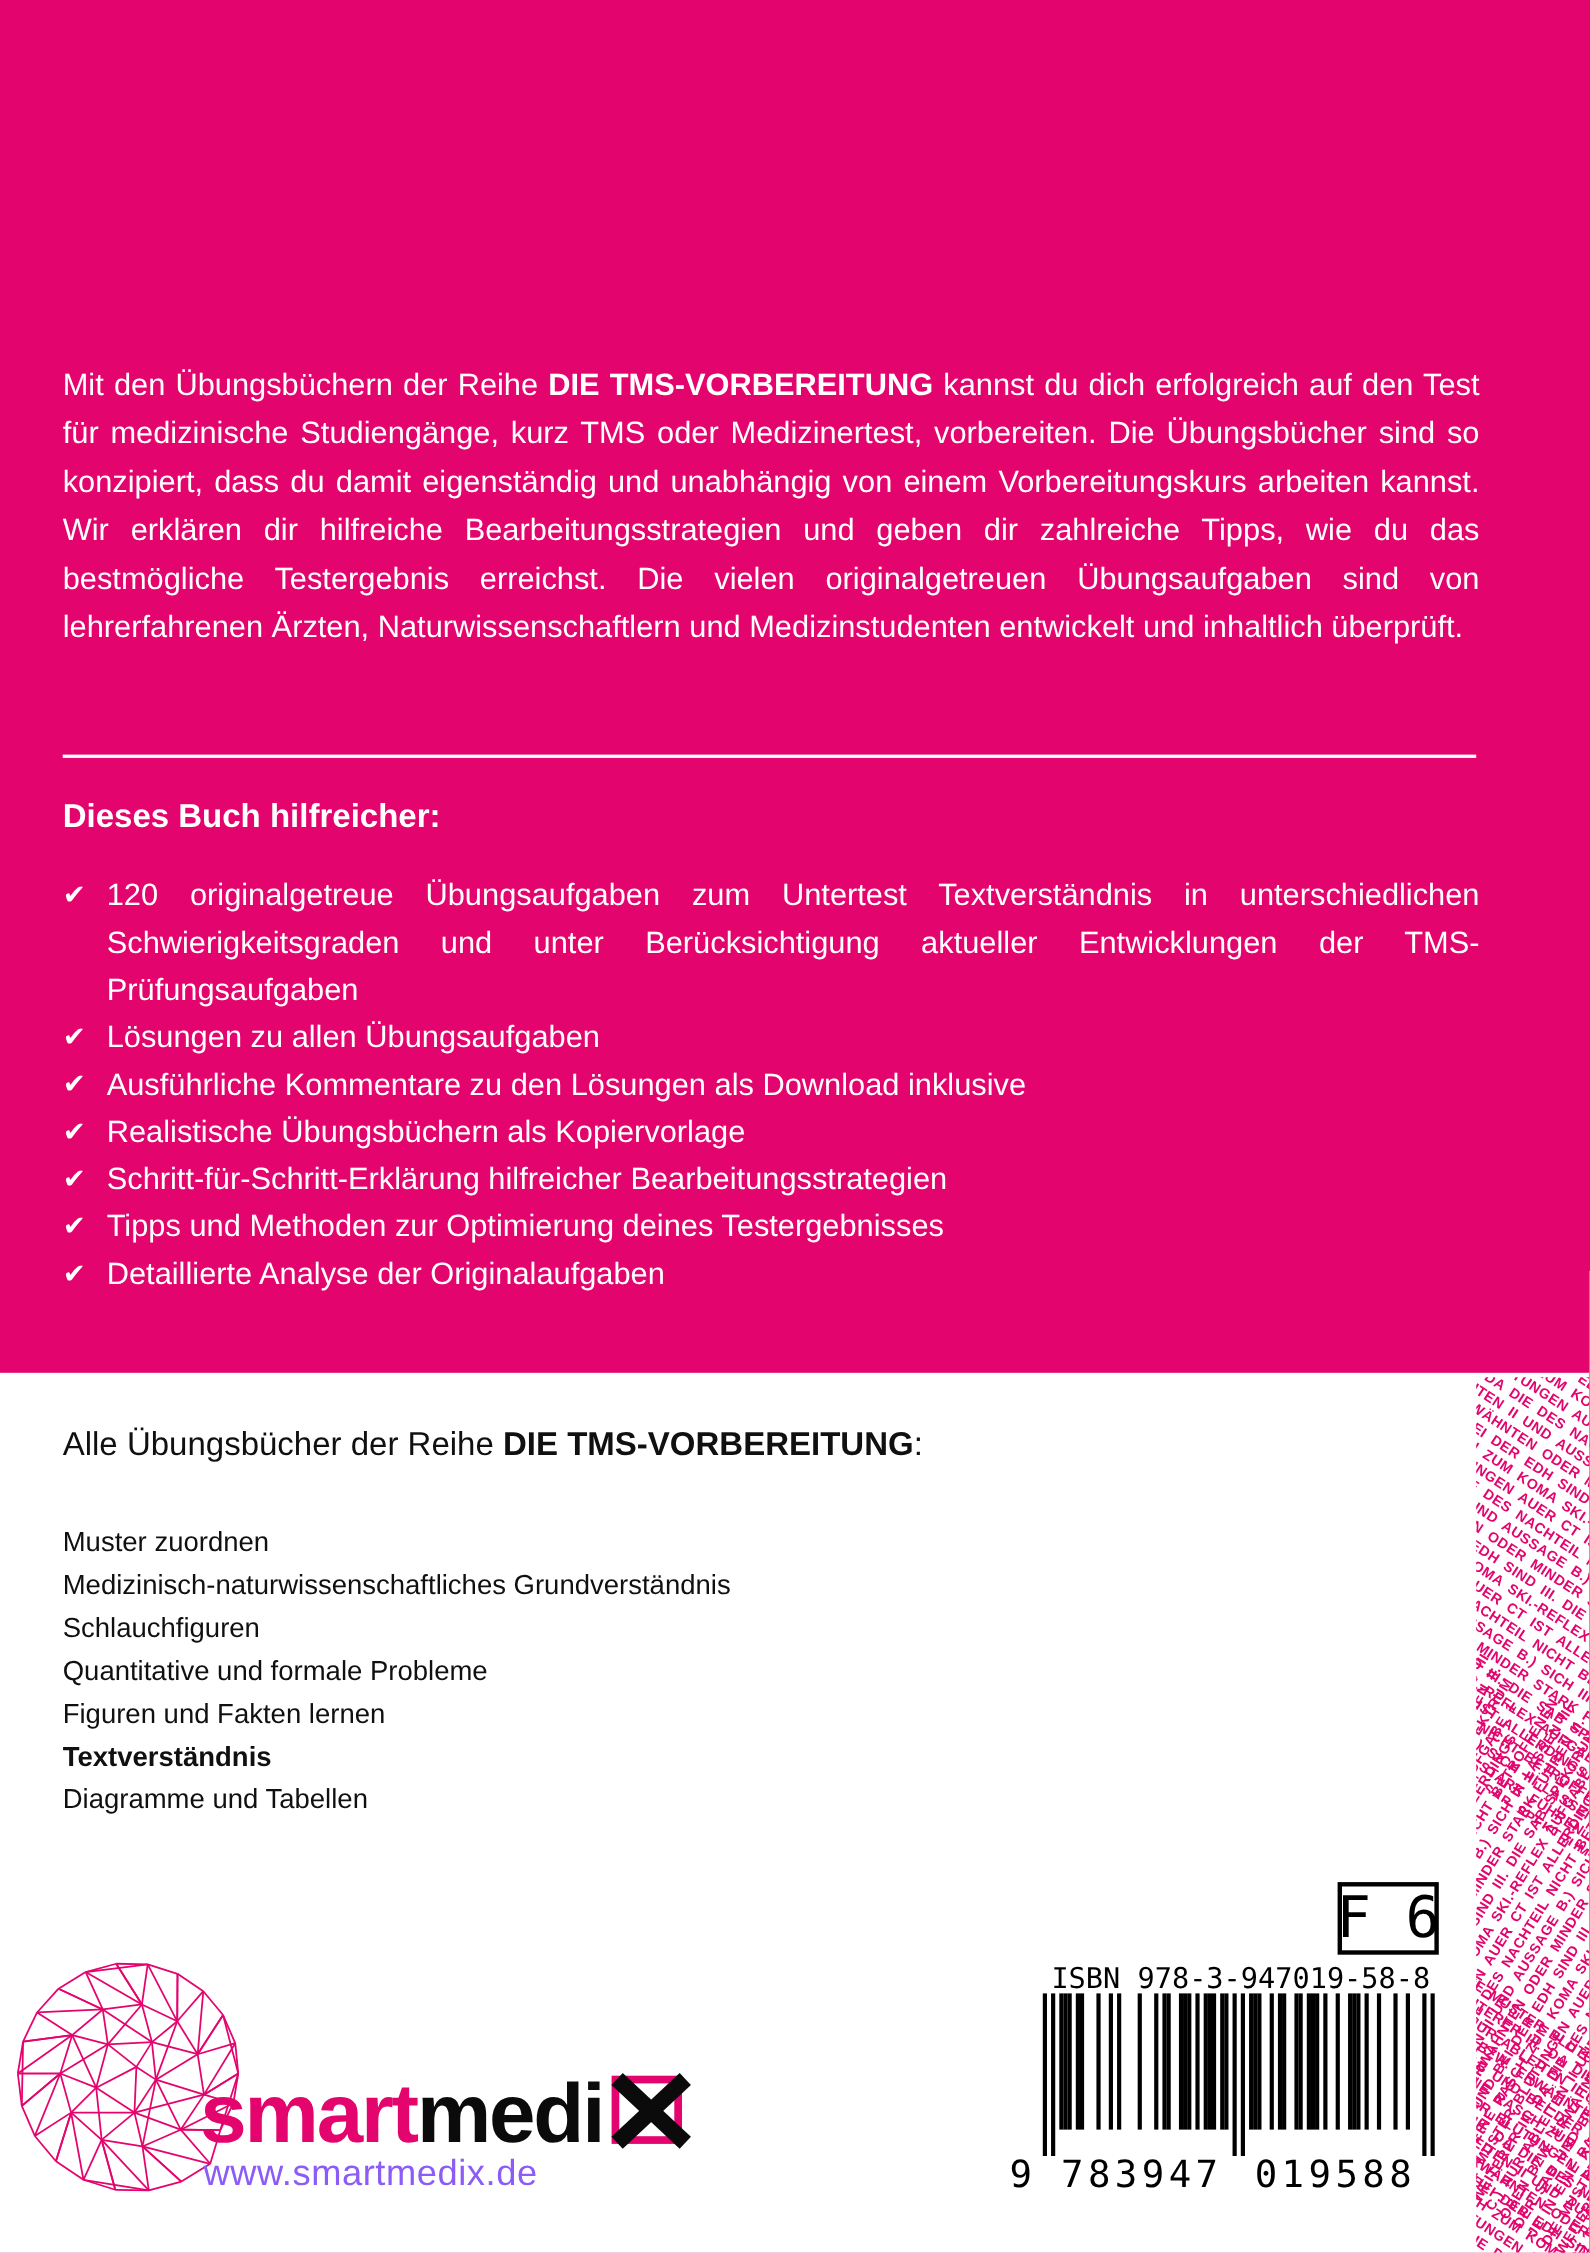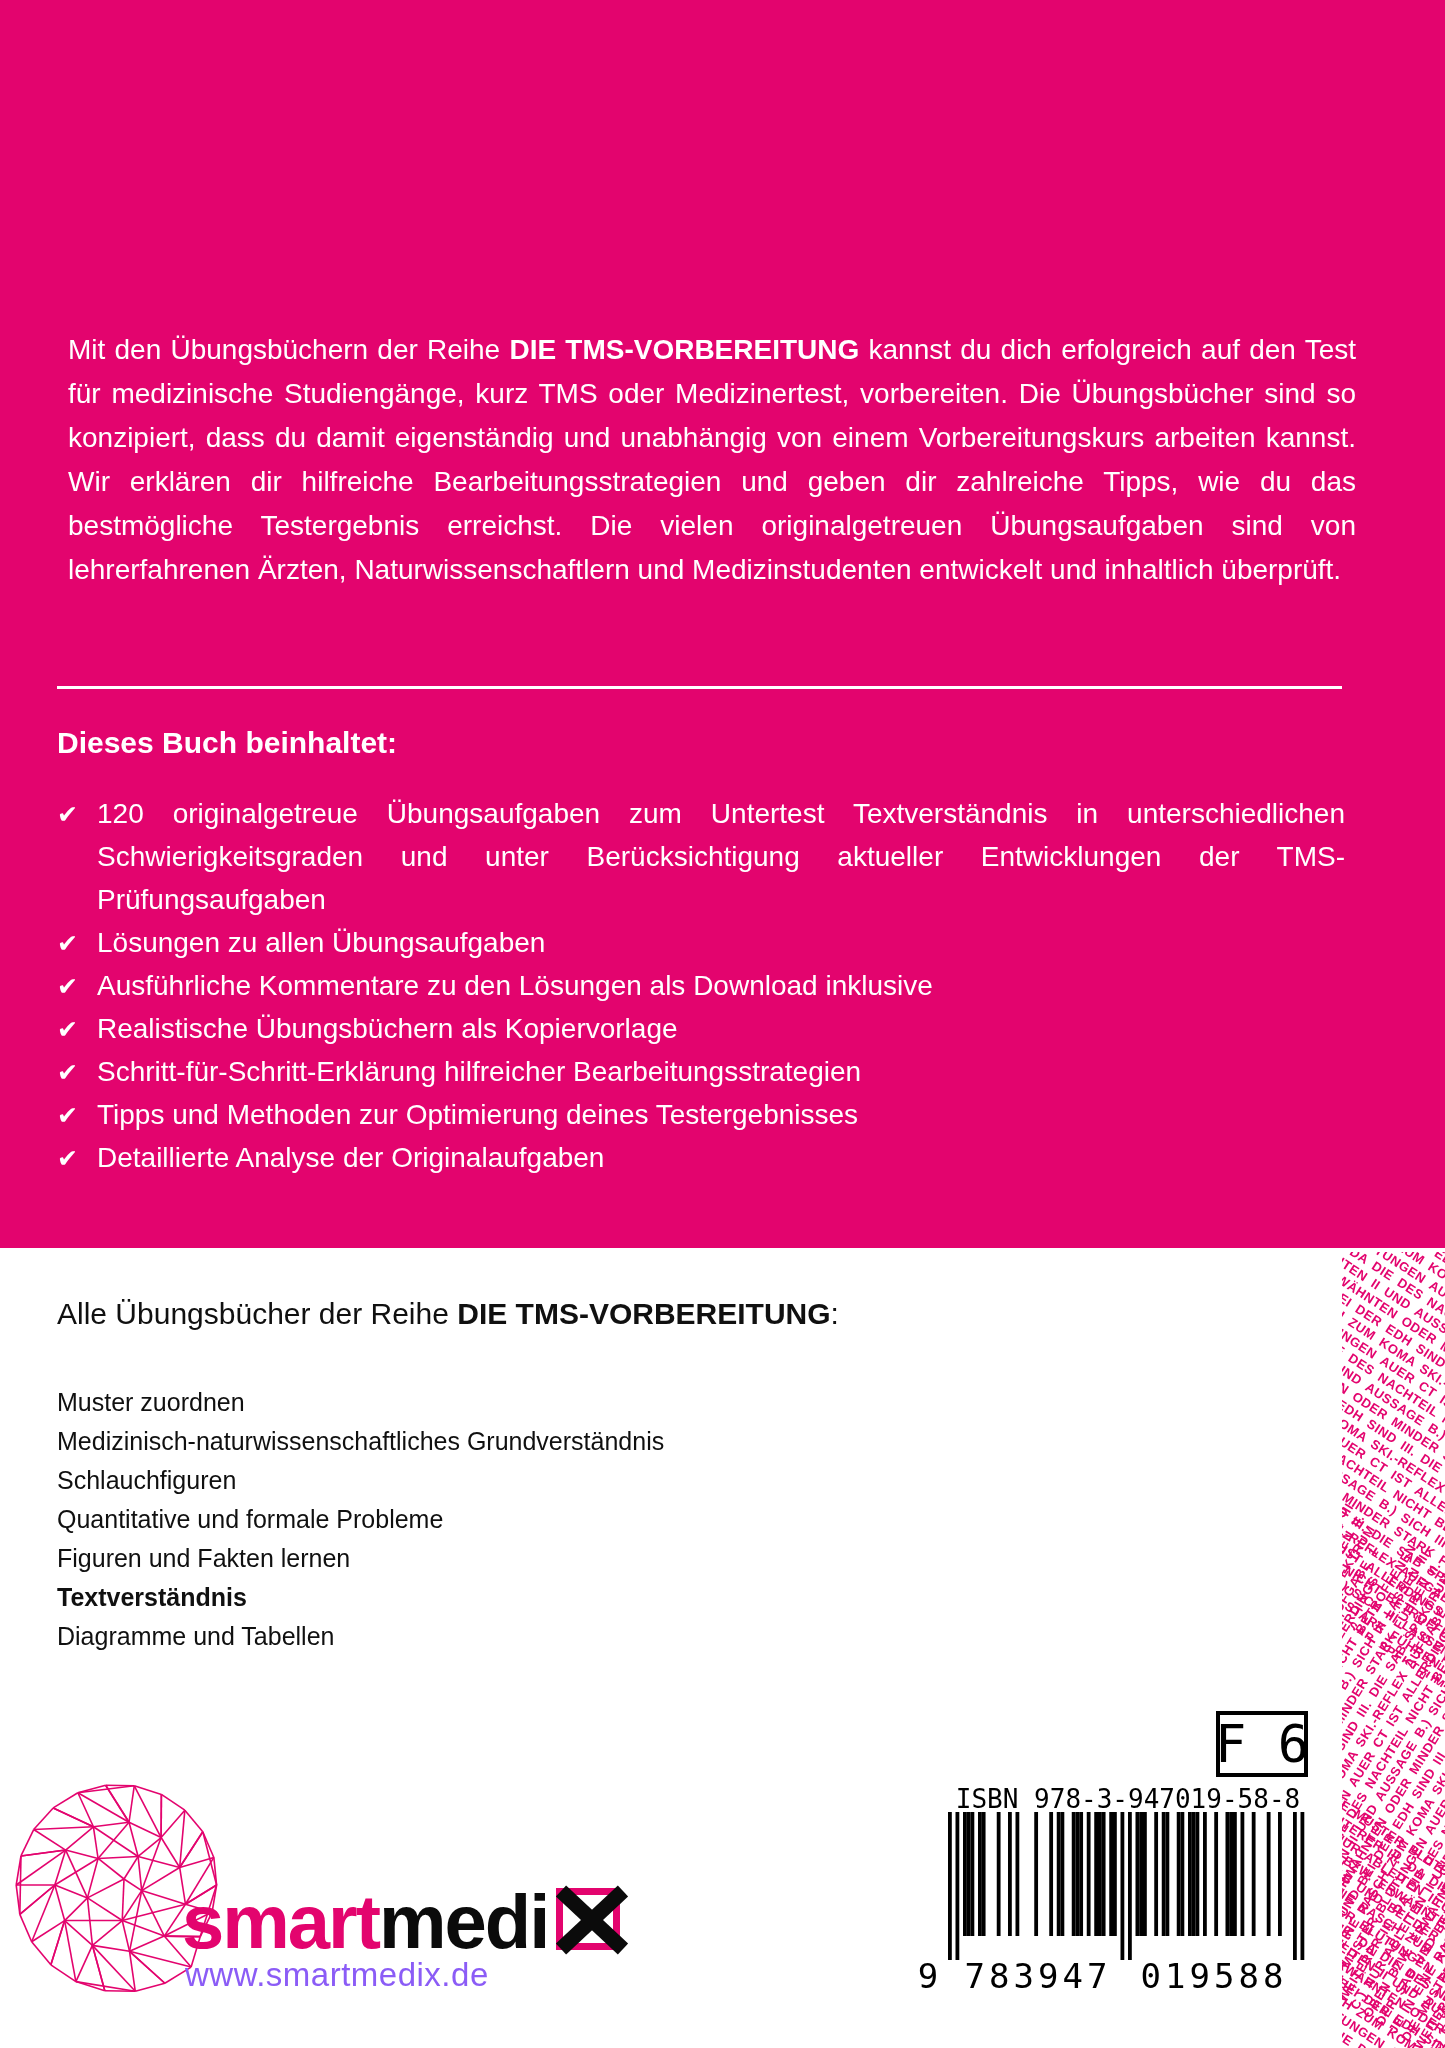--- a/index.html
+++ b/index.html
@@ -3,21 +3,21 @@
 <meta charset="utf-8">
 <style>
   html,body{margin:0;padding:0;}
   body{
     width:1445px;height:2048px;position:relative;background:#ffffff;
     font-family:"Liberation Sans",sans-serif;overflow:hidden;color:#111;
   }
   .pink-panel{position:absolute;left:0;top:0;width:1445px;height:1248px;background:#E3046E;}
   .intro{
     position:absolute;left:57px;top:300px;width:1288px;
-    color:#fff;font-size:28px;line-height:44px;text-align:justify;margin-left:11px;
+    color:#fff;font-size:28px;line-height:44px;text-align:justify;
   }
   .intro b{font-weight:bold;}
   .rule{position:absolute;left:57px;top:686px;width:1285px;height:3px;background:#ffffff;}
   .contents-heading{position:absolute;left:57px;top:726px;color:#fff;font-size:30px;font-weight:bold;}
   .checklist{
     position:absolute;left:57px;top:792px;width:1288px;margin:0;padding:0;list-style:none;
     color:#fff;font-size:28px;line-height:43px;
   }
   .checklist li{position:relative;padding-left:40px;text-align:justify;}
   .checklist .check{position:absolute;left:0;top:1px;font-size:25px;text-align:left;}
@@ -63,21 +63,21 @@
 </style>
 </head>
 <body>
 
 <div class="pink-panel"></div>
 
 <p class="intro"><span>Mit den Übungsbüchern der Reihe </span><b>DIE TMS-VORBEREITUNG</b><span> kannst du dich erfolgreich auf den Test für medizinische Studiengänge, kurz TMS oder Medizinertest, vorbereiten. Die Übungsbücher sind so konzipiert, dass du damit eigenständig und unabhängig von einem Vorbereitungskurs arbeiten kannst. Wir erklären dir hilfreiche Bearbeitungsstrategien und geben dir zahlreiche Tipps, wie du das bestmögliche Testergebnis erreichst. Die vielen originalgetreuen Übungsaufgaben sind von lehrerfahrenen Ärzten, Naturwissenschaftlern und Medizinstudenten entwickelt und inhaltlich überprüft.</span></p>
 
 <div class="rule"></div>
 
-<div class="contents-heading">Dieses Buch beinhaltet:</div>
+<div class="contents-heading">Dieses Buch hilfreicher:</div>
 
 <ul class="checklist">
   <li><span class="check">✔</span><span>120 originalgetreue Übungsaufgaben zum Untertest Textverständnis in unterschiedlichen Schwierigkeitsgraden und unter Berücksichtigung aktueller Entwicklungen der TMS-Prüfungsaufgaben</span></li>
   <li><span class="check">✔</span><span>Lösungen zu allen Übungsaufgaben</span></li>
   <li><span class="check">✔</span><span>Ausführliche Kommentare zu den Lösungen als Download inklusive</span></li>
   <li><span class="check">✔</span><span>Realistische Übungsbüchern als Kopiervorlage</span></li>
   <li><span class="check">✔</span><span>Schritt-für-Schritt-Erklärung hilfreicher Bearbeitungsstrategien</span></li>
   <li><span class="check">✔</span><span>Tipps und Methoden zur Optimierung deines Testergebnisses</span></li>
   <li><span class="check">✔</span><span>Detaillierte Analyse der Originalaufgaben</span></li>
 </ul>

